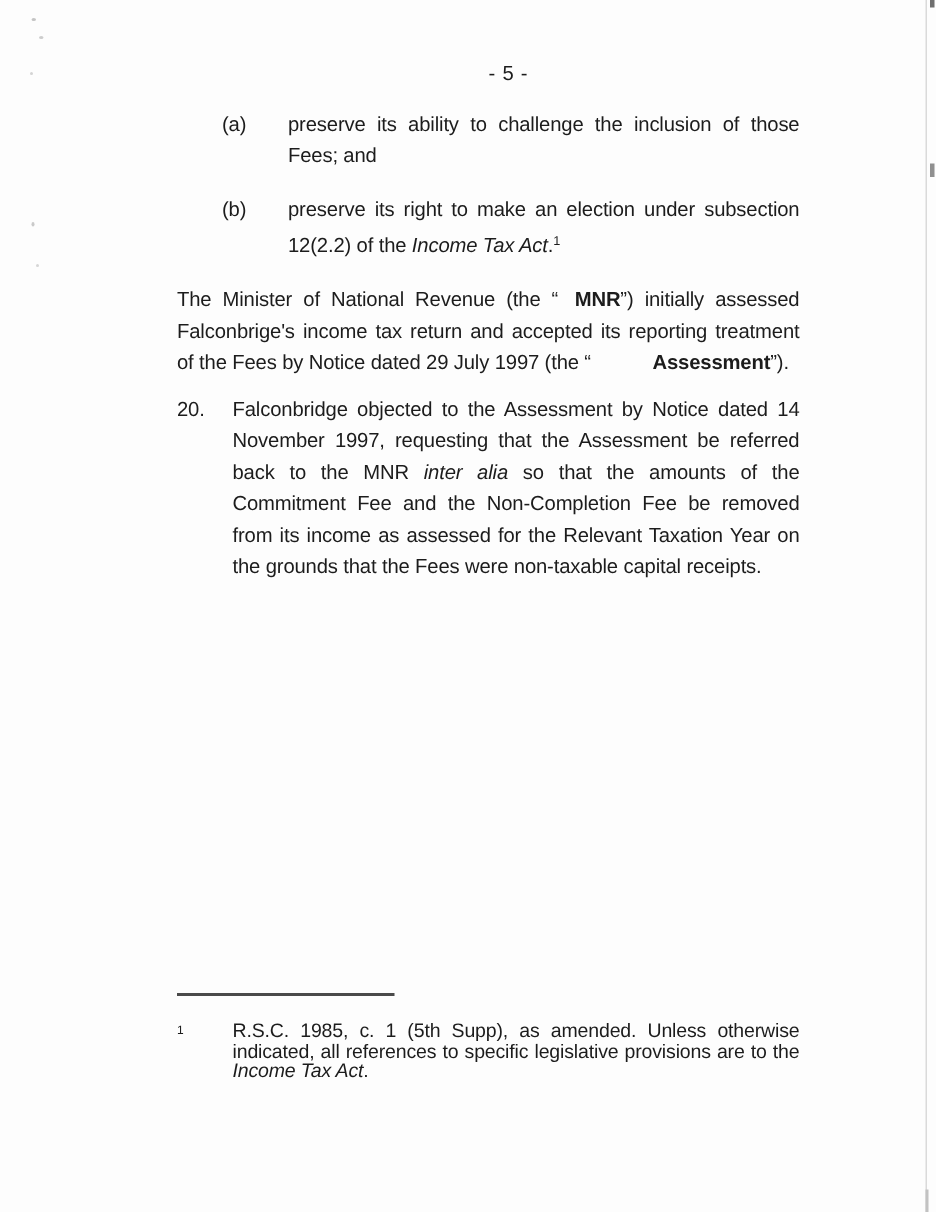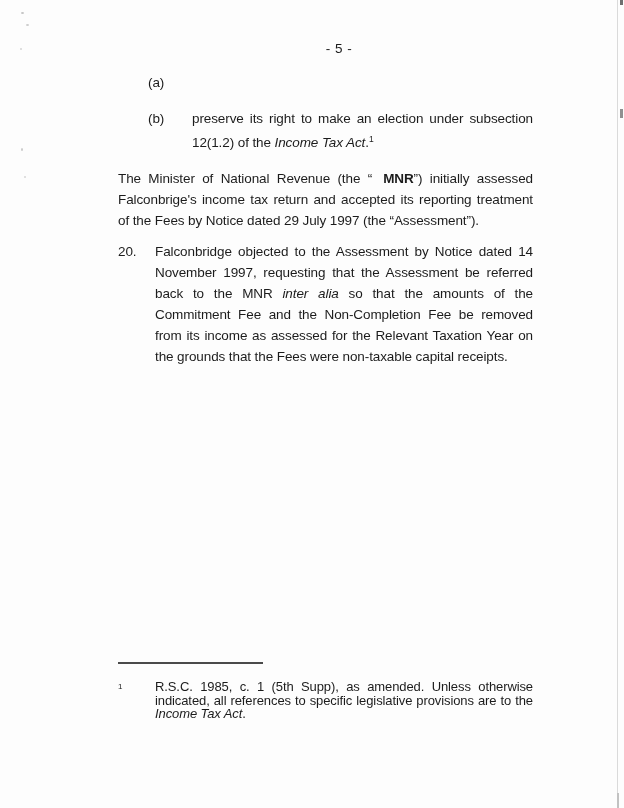--- a/index.html
+++ b/index.html
@@ -62,29 +62,30 @@
   <div class="edge-dash1"></div>
   <div class="edge-dash2"></div>
   <div class="edge-dash3"></div>
 
   <div class="page-num">- 5 -</div>
 
   <div class="content">
 
     <div class="para sub mb15">
       <div class="plabel">(a)</div>
+      <div class="ptext"><span>preserve its ability to challenge the inclusion of those Fees; and</span></div>
     </div>
 
     <div class="para sub mb15">
       <div class="plabel">(b)</div>
-      <div class="ptext"><span>preserve its right to make an election under subsection 12(1.2) of the </span><span style="font-style: italic;">Income Tax Act</span><span>.</span><span class="sup">1</span></div>
+      <div class="ptext"><span>preserve its right to make an election under subsection 12(2.2) of the </span><span style="font-style: italic;">Income Tax Act</span><span>.</span><span class="sup">1</span></div>
     </div>
 
     <div class="para num mb10">
-      <div class="ptext"><span>The Minister of National Revenue (the “</span><span style="font-weight: 700; margin-left: 11px;">MNR</span><span>”) initially assessed Falconbrige's income tax return and accepted its reporting treatment of the Fees by Notice dated 29 July 1997 (the “</span><span style="font-weight: 400;">Assessment</span><span>”).</span></div>
+      <div class="ptext"><span>The Minister of National Revenue (the “</span><span style="font-weight: 700; margin-left: 11px;">MNR</span><span>”) initially assessed Falconbrige's income tax return and accepted its reporting treatment of the Fees by Notice dated 29 July 1997 (the “</span><span style="font-weight: 700; margin-left: 41px;">Assessment</span><span>”).</span></div>
     </div>
 
     <div class="para num">
       <div class="plabel">20.</div>
       <div class="ptext"><span>Falconbridge objected to the Assessment by Notice dated 14 November 1997, requesting that the Assessment be referred back to the MNR </span><span style="font-style: italic;">inter alia</span><span> so that the amounts of the Commitment Fee and the Non-Completion Fee be removed from its income as assessed for the Relevant Taxation Year on the grounds that the Fees were non-taxable capital receipts.</span></div>
     </div>
 
   </div>
 
   <div class="footnote">

